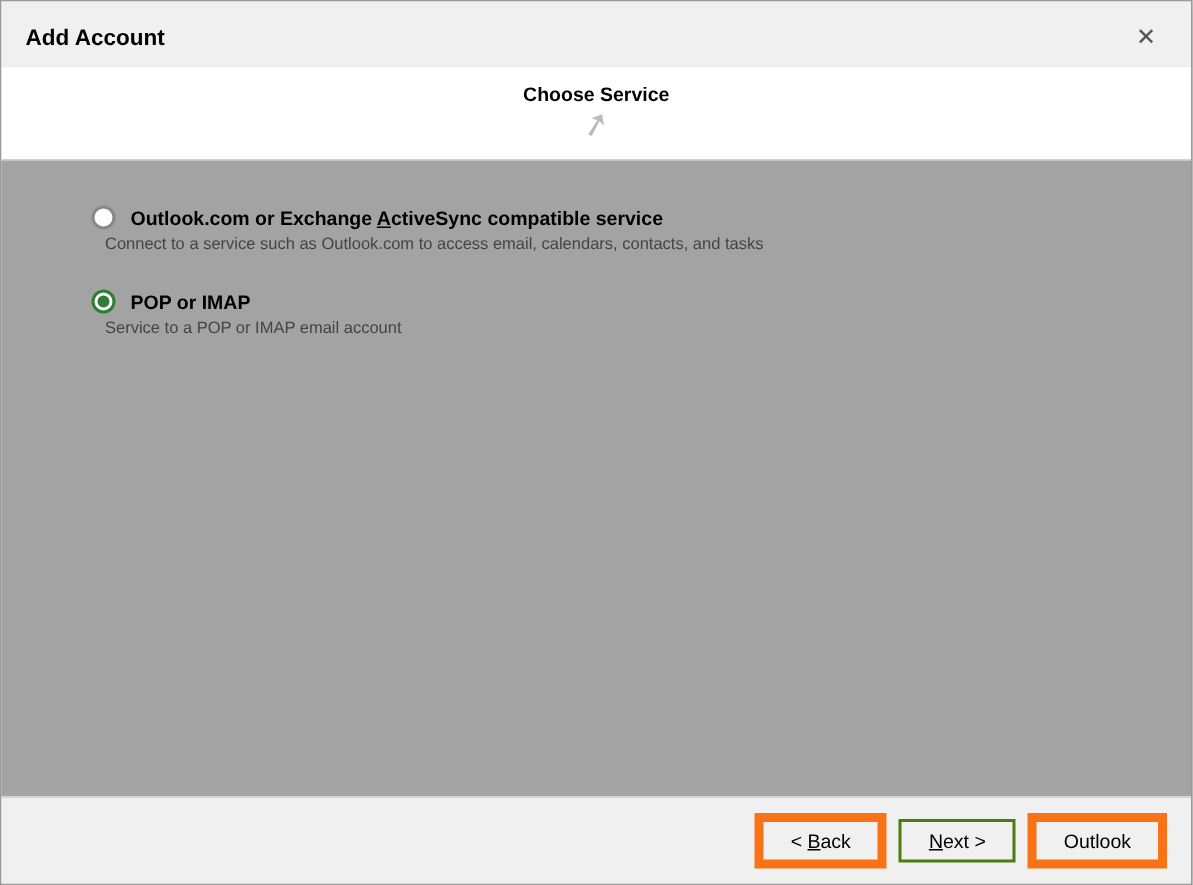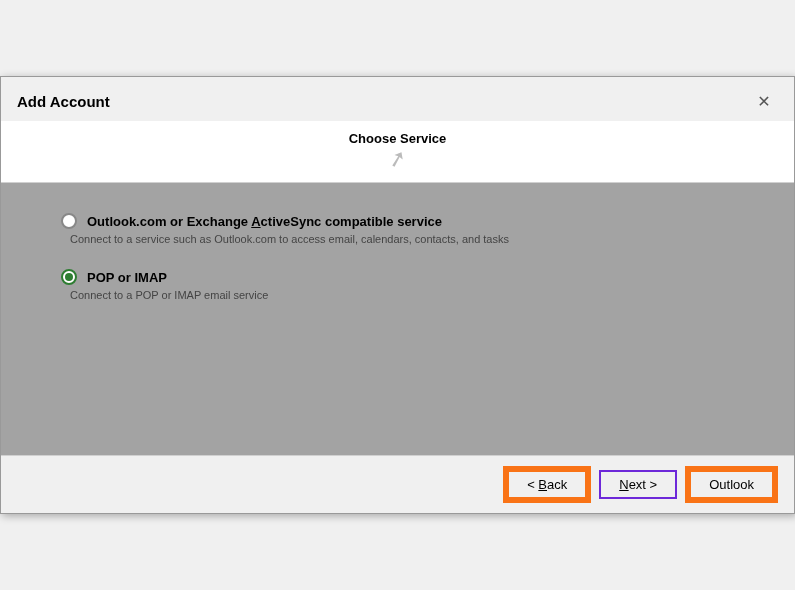--- a/index.html
+++ b/index.html
@@ -9,21 +9,21 @@
       font-size: 13px;
       background: #f0f0f0;
       display: flex;
       align-items: center;
       justify-content: center;
       height: 100vh;
     }
 
     .dialog {
       width: 795px;
-      height: 438px;
+      height: 590px;
       background: #f0f0f0;
       border: 1px solid #999;
       box-shadow: 2px 2px 8px rgba(0,0,0,0.3);
       display: flex;
       flex-direction: column;
     }
 
     .title-bar {
       background: #f0f0f0;
       padding: 10px 16px 6px 16px;
@@ -155,21 +155,21 @@
       font-size: 13px;
       font-family: 'Segoe UI', Arial, sans-serif;
       cursor: pointer;
       border: 6px solid #f97316;
       background: #f0f0f0;
       color: #000;
       min-width: 75px;
     }
 
     .footer-btn.next-btn {
-      border: 2px solid #6d28d9;
+      border: 2px solid #4d7c0f;
       background: #f0f0f0;
     }
 
     .underline-key {
       text-decoration: underline;
     }
   </style>
 </head>
 <body>
 
@@ -197,21 +197,21 @@
       <div class="option-description">Connect to a service such as Outlook.com to access email, calendars, contacts, and tasks</div>
     </div>
 
     <div class="option-block">
       <div class="option-row">
         <input type="radio" name="service" id="pop-imap-radio" checked="" style="">
         <label for="pop-imap-radio">
           <span>POP or IMAP</span>
         </label>
       </div>
-      <div class="option-description">Connect to a POP or IMAP email service</div>
+      <div class="option-description">Service to a POP or IMAP email account</div>
     </div>
 
   </div>
 
   <div class="footer-area">
     <button class="footer-btn">
       <span>&lt; <span class="underline-key">B</span>ack</span>
     </button>
     <button class="footer-btn next-btn">
       <span><span class="underline-key">N</span>ext &gt;</span>

